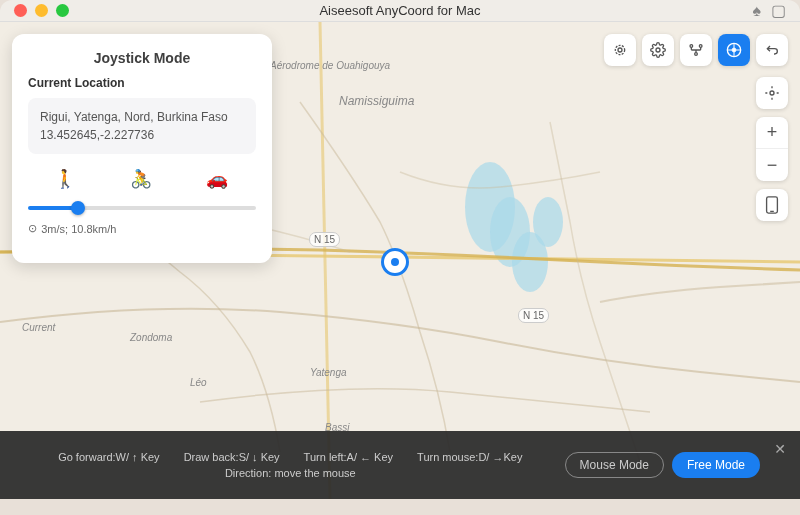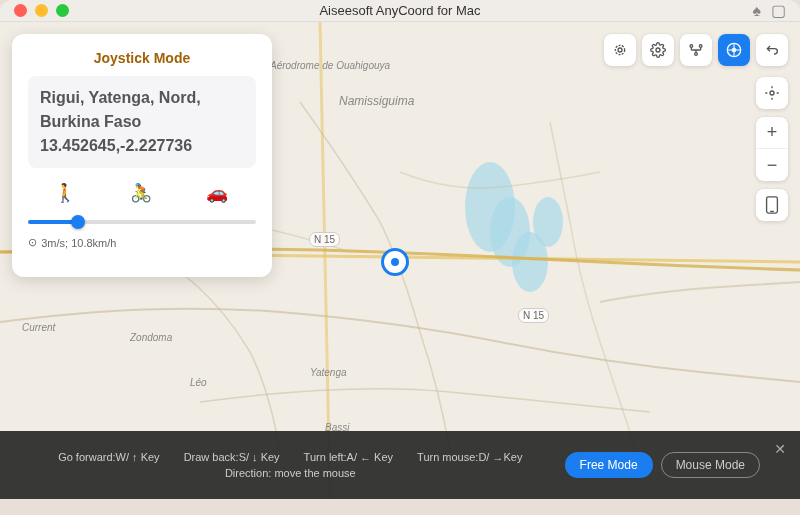--- a/index.html
+++ b/index.html
@@ -115,39 +115,38 @@
       width: 260px;
       background: white;
       border-radius: 12px;
       box-shadow: 0 4px 16px rgba(0,0,0,0.15);
       padding: 16px;
       z-index: 50;
     }
     .panel-title {
       font-size: 14px;
       font-weight: 600;
-      color: #a16207;
+      color: #404040;
       text-align: center;
       margin-bottom: 10px;
     }
     .panel-subtitle {
       font-size: 12px;
       font-weight: 600;
       color: #333;
       margin-bottom: 8px;
     }
     .location-box {
       background: #f5f5f7;
       border-radius: 8px;
       padding: 10px 12px;
-      font-size: 16px;
+      font-size: 12px;
       color: #555;
       line-height: 1.5;
       margin-bottom: 14px;
-      font-weight: bold;
     }
     .transport-icons {
       display: flex;
       align-items: center;
       justify-content: space-around;
       margin-bottom: 6px;
     }
     .transport-icon {
       font-size: 18px;
       color: #666;
@@ -443,20 +442,21 @@
     <div class="sidebar-map-btn">
       <svg width="14" height="18" viewBox="0 0 14 20" fill="none" stroke="#555" stroke-width="1.5">
           <rect x="1" y="1" width="12" height="18" rx="2"></rect>
           <line x1="5" y1="17" x2="9" y2="17"></line>
         </svg>
     </div>
   </div>
 
   <div class="joystick-panel">
     <div class="panel-title">Joystick Mode</div>
+    <div class="panel-subtitle">Current Location</div>
     <div class="location-box">
       <div>Rigui, Yatenga, Nord, Burkina Faso</div>
       <div>13.452645,-2.227736</div>
     </div>
 
     <div class="transport-icons">
       <span class="transport-icon">🚶</span>
       <span class="transport-icon">🚴</span>
       <span class="transport-icon">🚗</span>
     </div>
@@ -478,19 +478,19 @@
         <span class="bottom-key">Go forward:W/ ↑ Key</span>
         <span class="bottom-key">Draw back:S/ ↓ Key</span>
         <span class="bottom-key">Turn left:A/ ← Key</span>
         <span class="bottom-key">Turn mouse:D/ →Key</span>
       </div>
       <div class="bottom-row">
         <span class="bottom-key">Direction: move the mouse</span>
       </div>
     </div>
     <div class="bottom-modes">
+      <button class="mode-btn mouse">Mouse Mode</button>
       <button class="mode-btn free">Free Mode</button>
-      <button class="mode-btn mouse">Mouse Mode</button>
     </div>
     <span class="bottom-close">✕</span>
   </div>
 
 </div>
 
 </body></html>

